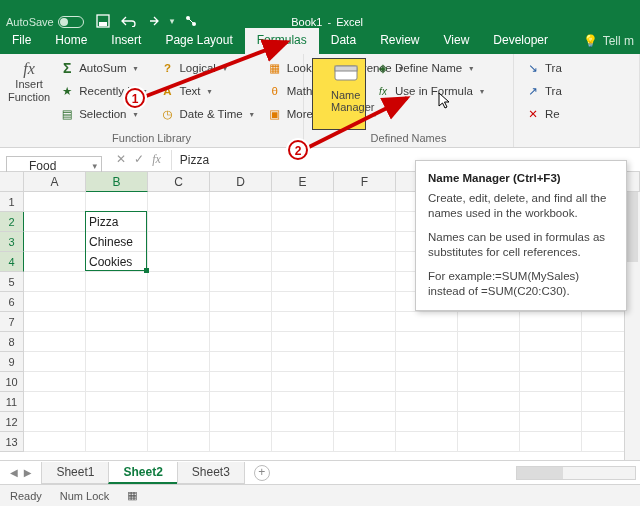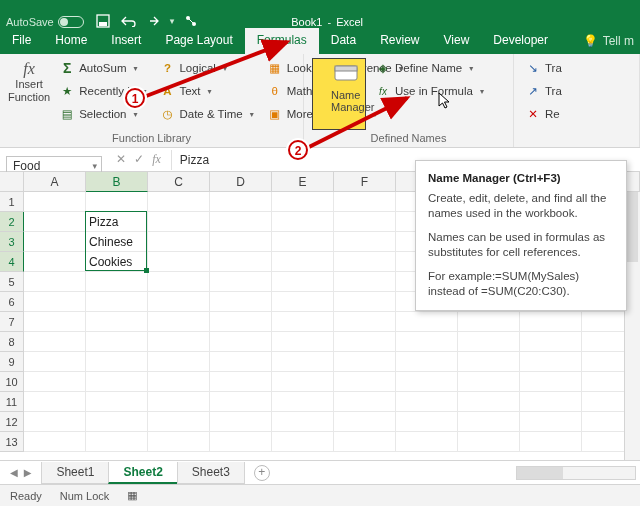--- a/index.html
+++ b/index.html
@@ -27,21 +27,21 @@
   .group .label { text-align:center; font-size:11px; color:#666; padding:2px 0 1px; }
   .bigbtn { width:54px; text-align:center; font-size:11px; color:#444; line-height:1.15; padding-top:2px; }
   .bigbtn.highlight { background:#fde047; border:1px solid #404040; padding:1px 18px; }
   .col { display:flex; flex-direction:column; gap:3px; }
   .rbtn { display:flex; align-items:center; gap:5px; font-size:11.5px; color:#3a3a3a; height:20px; padding:0 4px; white-space:nowrap; }
   .rbtn .ic { width:14px; height:14px; display:flex; align-items:center; justify-content:center; }
   .dd { font-size:8px; color:#666; margin-left:2px; }
 
   
   .fbar { height:24px; border-bottom:1px solid #d4d4d4; display:flex; align-items:center; background:#fff; font-size:12px; }
-  .namebox { width:96px; height:20px; border:1px solid #c4c4c4; margin:12px 4px 0 6px; padding:0 16px 0 6px; display:flex; align-items:center; position:relative; }
+  .namebox { width:96px; height:20px; border:1px solid #c4c4c4; margin:12px 4px 0 6px; padding:0 16px 0 22px; display:flex; align-items:center; position:relative; }
   .namebox::after { content:"▾"; position:absolute; right:4px; font-size:9px; color:#777; }
   .fbar .fx-controls { display:flex; gap:8px; color:#999; padding:0 10px; font-size:12px; }
   .fbar .fx { font-style:italic; font-family:"Cambria Math",serif; }
   .fbar .fval { border-left:1px solid #e0e0e0; flex:1; padding:0 8px; height:20px; display:flex; align-items:center; }
 
   
   .grid-wrap { position:relative; height:calc(506px - 28px - 26px - 94px - 24px - 24px - 22px); overflow:hidden; }
   .corner { position:absolute; left:0; top:0; width:24px; height:20px; background:#f3f3f3; border-right:1px solid #d4d4d4; border-bottom:1px solid #d4d4d4; }
   .colhdrs { position:absolute; left:24px; top:0; right:0; height:20px; display:flex; }
   .colhdr { width:62px; text-align:center; font-size:12px; color:#444; background:#f3f3f3; border-right:1px solid #d4d4d4; border-bottom:1px solid #d4d4d4; line-height:20px; }

